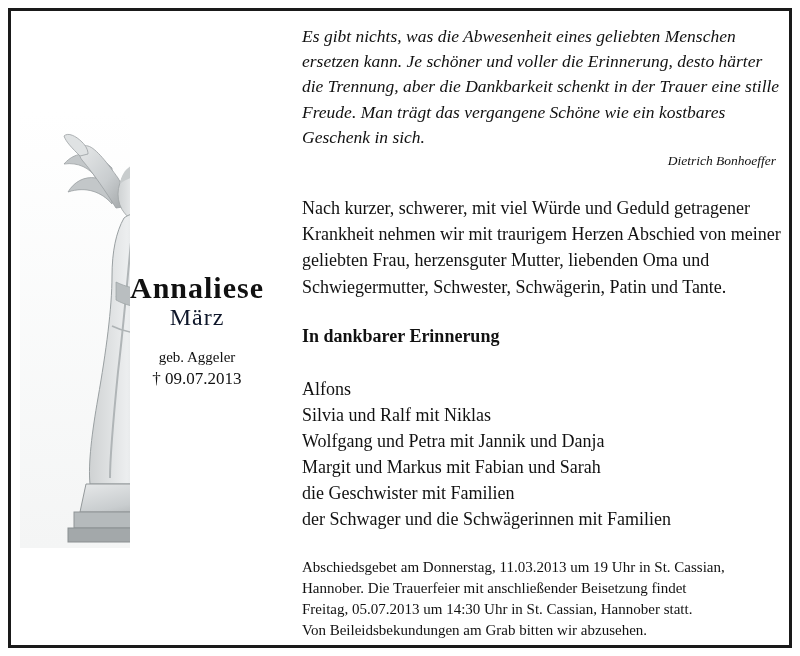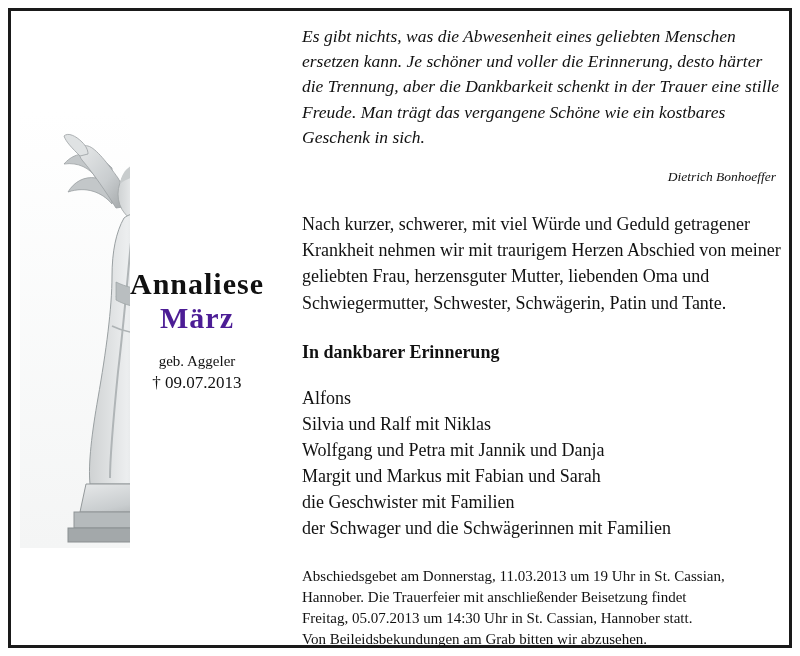--- a/index.html
+++ b/index.html
@@ -64,25 +64,25 @@
     margin-top: 4px;
   }
   .deceased-name-1 {
     font-size: 30px;
     font-weight: bold;
     letter-spacing: 1px;
     line-height: 1.12;
     color: #111;
   }
   .deceased-name-2 {
-    font-size: 30px;
-    font-weight: bold;
+    font-size: 24px;
+    font-weight: normal;
     letter-spacing: 1px;
     line-height: 1.12;
-    color: #4c1d95;
+    color: #0f172a;
   }
   .maiden-name {
     font-size: 15px;
     margin-top: 18px;
     color: #111;
   }
   .date-born {
     font-size: 17px;
     margin-top: 16px;
     color: #111;
@@ -103,40 +103,40 @@
   .quote {
     font-style: italic;
     font-size: 17.5px;
     line-height: 1.44;
     color: #111;
   }
   .quote-author {
     font-style: italic;
     font-size: 13.5px;
     text-align: right;
-    margin-top: 19px;
+    margin-top: 3px;
     padding-right: 6px;
     color: #111;
   }
   .main-text {
     font-size: 18px;
     line-height: 1.46;
     margin-top: 26px;
     color: #111;
   }
   .memory-heading {
     font-size: 18px;
     font-weight: bold;
     margin-top: 26px;
     color: #111;
   }
   .survivors {
     font-size: 18px;
     line-height: 1.45;
-    margin-top: 22px;
+    margin-top: 29px;
     color: #111;
   }
   .funeral-info {
     font-size: 15px;
     line-height: 1.42;
     margin-top: 24px;
     color: #111;
   }
   .line {
     display: block;

